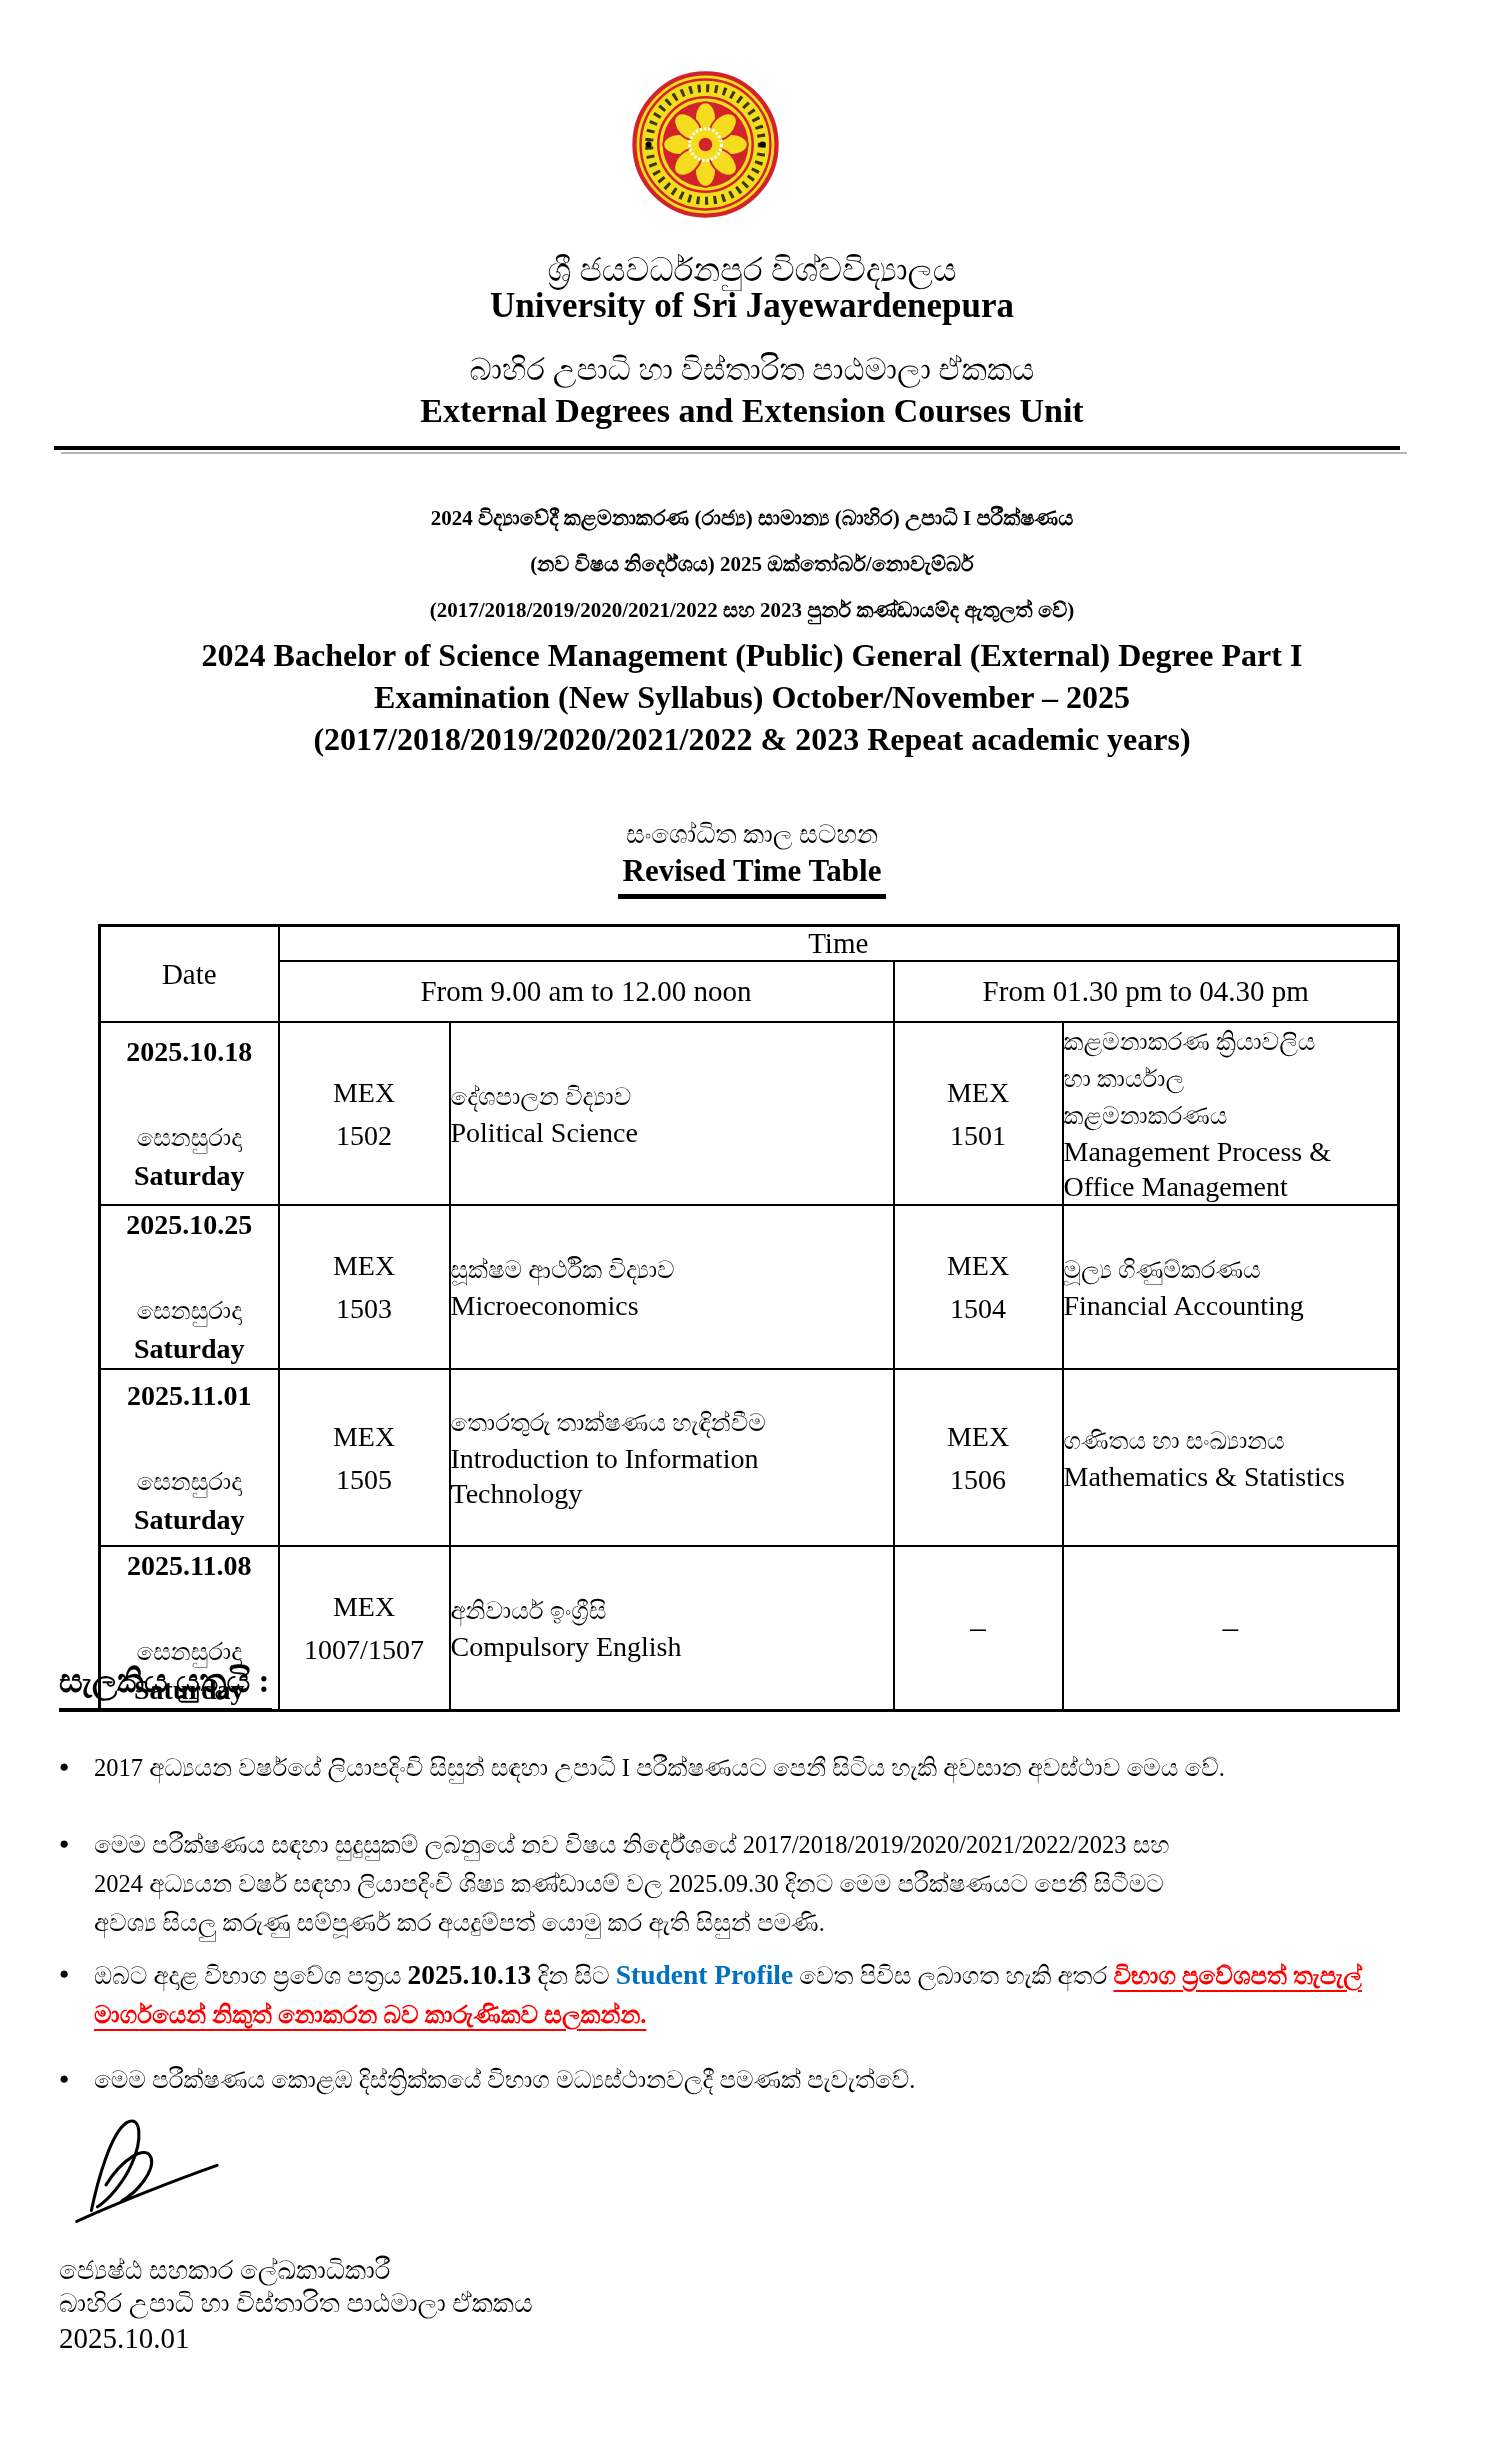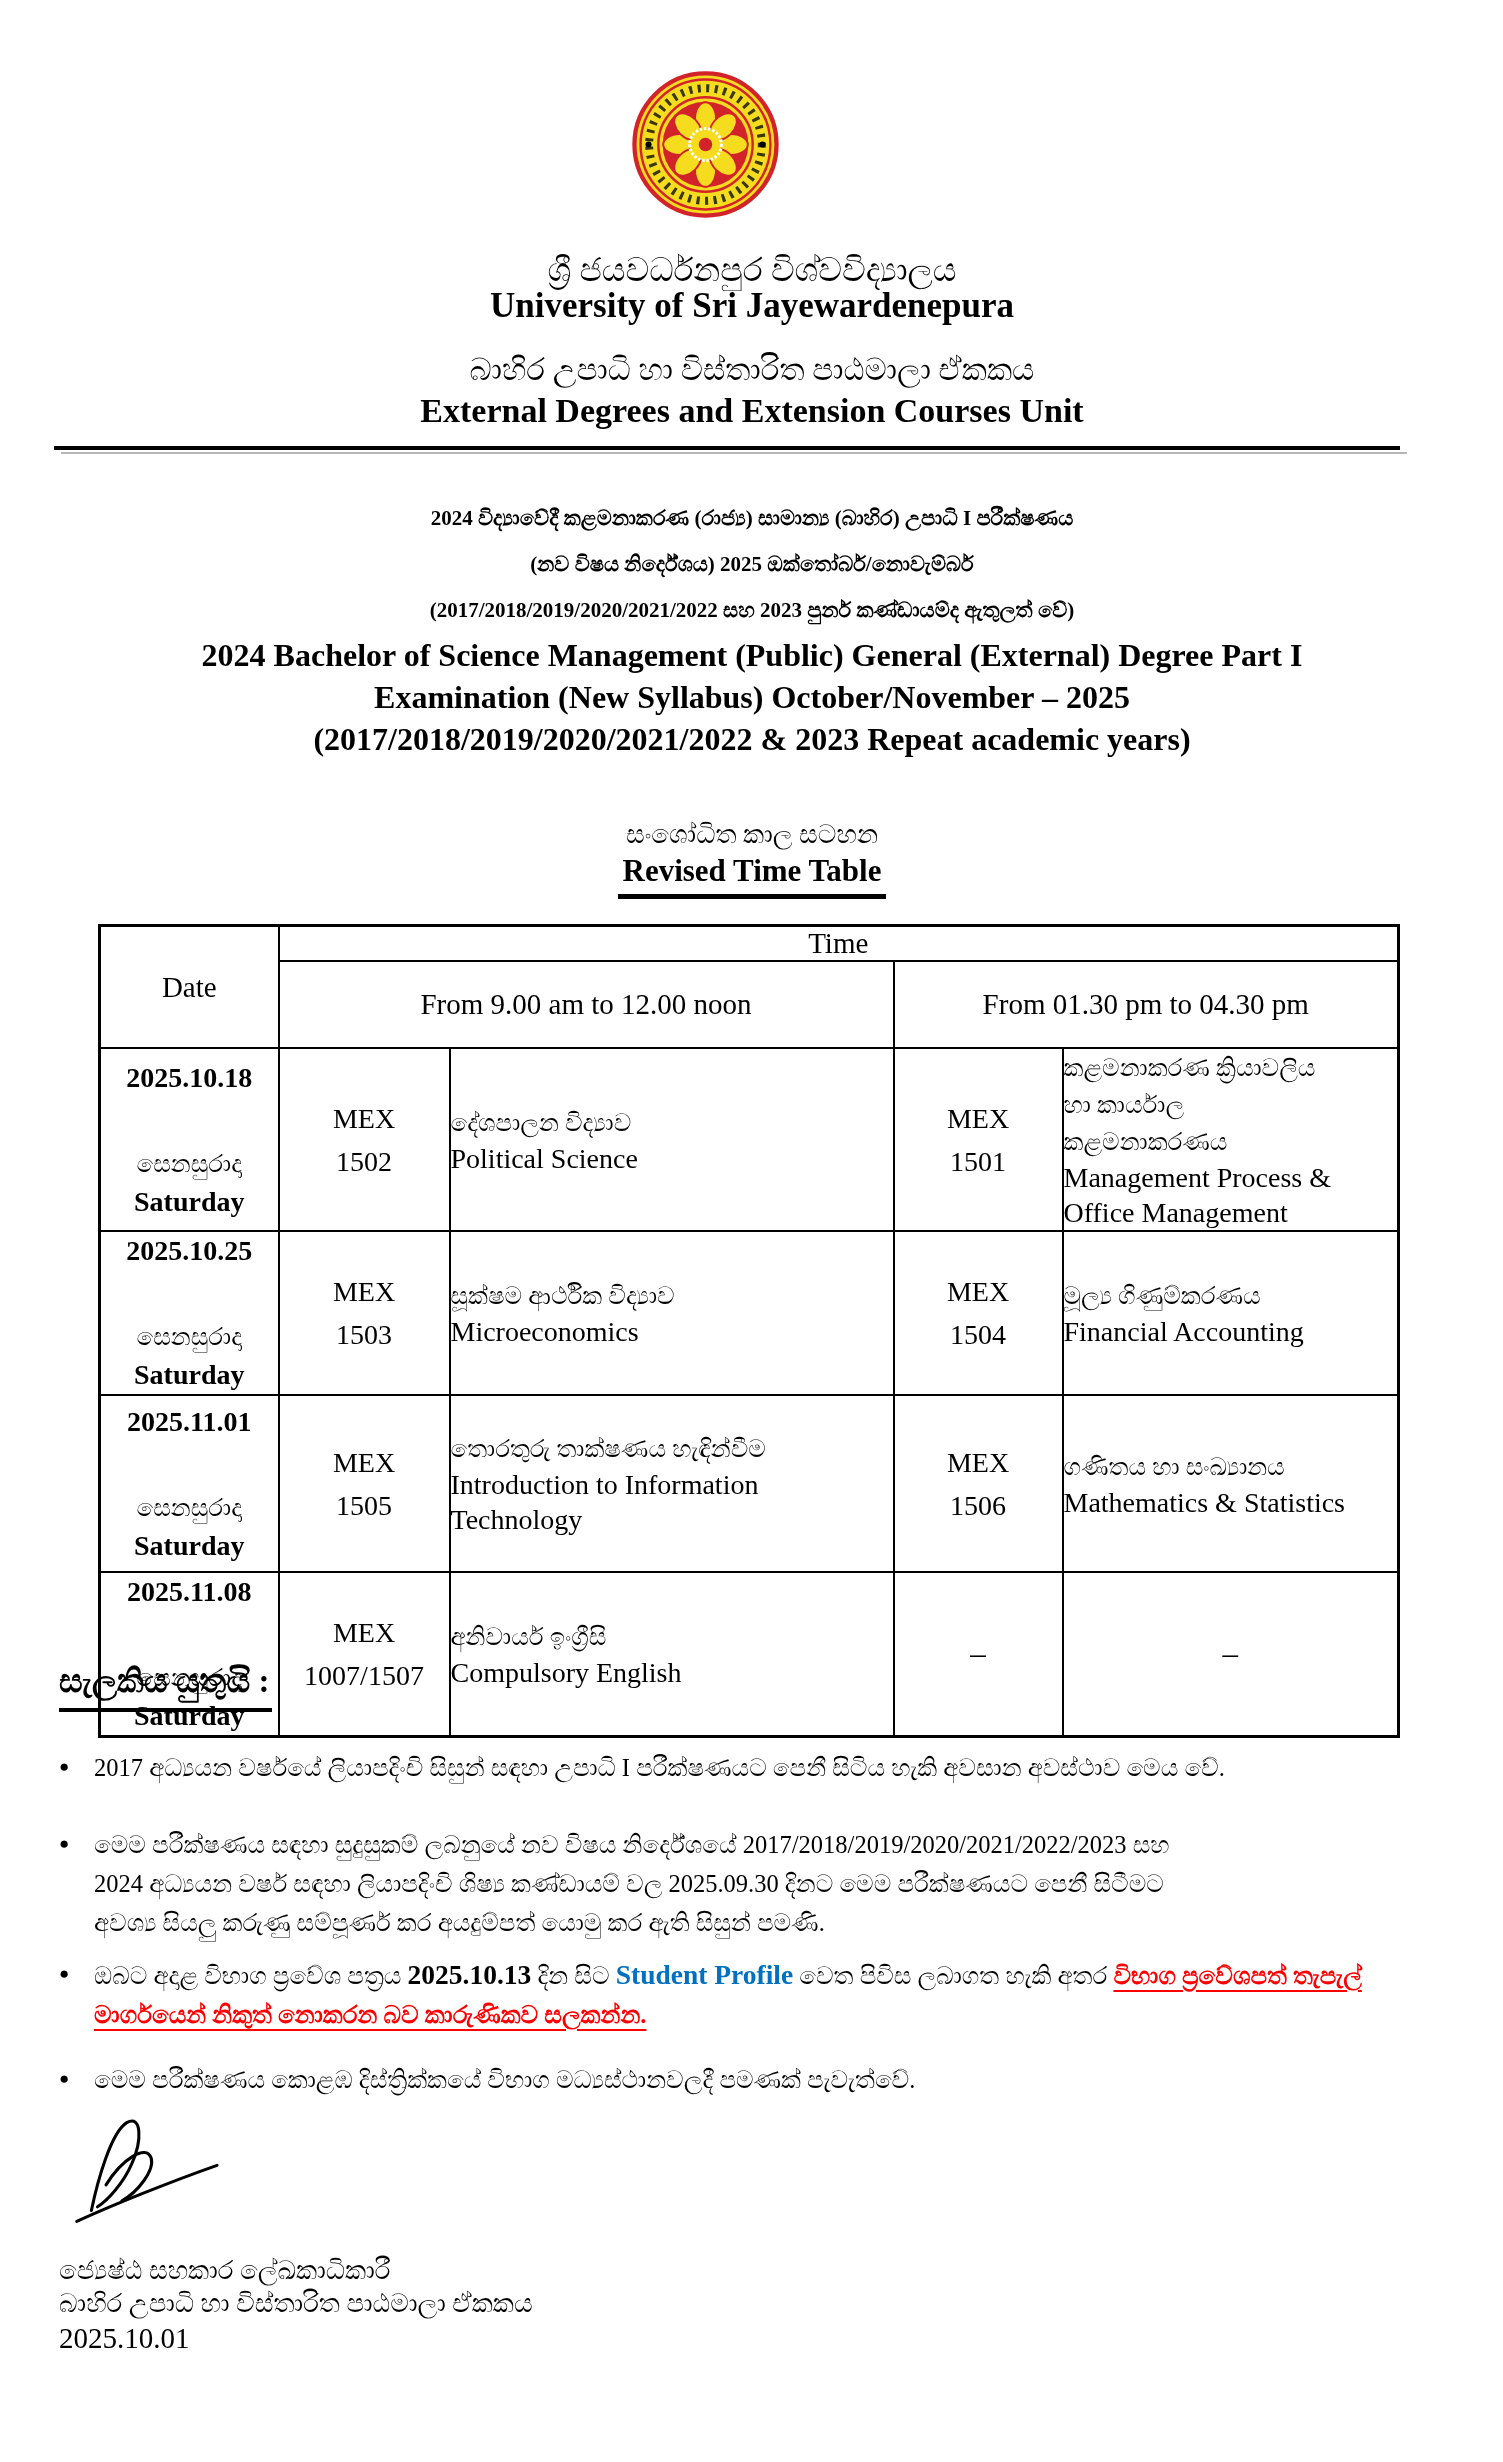--- a/index.html
+++ b/index.html
@@ -27,21 +27,21 @@
   .sub-en-wrap{top:853px;}
   .sub-en{display:inline-block;font-size:31px;font-weight:bold;
           border-bottom:5.5px solid #000;padding:0 4.9px 4.9px 4.9px;}
 
   
   table.tt{border-collapse:collapse;position:absolute;top:924px;left:98px;
            width:1300px;table-layout:fixed;border:3.7px solid #000;}
   table.tt td,table.tt th{border:2.4px solid #000;vertical-align:middle;
            font-weight:normal;padding:0;}
   .hr1{height:35px;}
-  .hr2{height:87px;}
+  .hr2{height:61px;}
   .r0{height:169px;}
   .r1{height:115px;}
   .r2{height:177px;}
   .r3{height:101px;}
   .th-time,.th-date,.th-slot{font-size:29px;text-align:center;}
   .c-date{text-align:center;}
   .c-date .d-num{font-size:28px;font-weight:bold;line-height:38px;}
   .c-date .d-si{font-size:24.5px;line-height:38px;margin-top:48px;}
   .c-date .d-en{font-size:28px;font-weight:bold;line-height:38px;}
   .c-code{text-align:center;font-size:28px;line-height:43px;}

